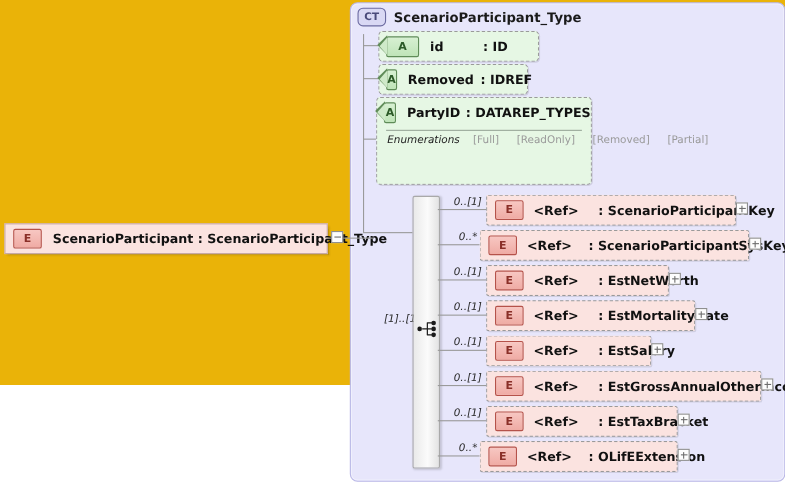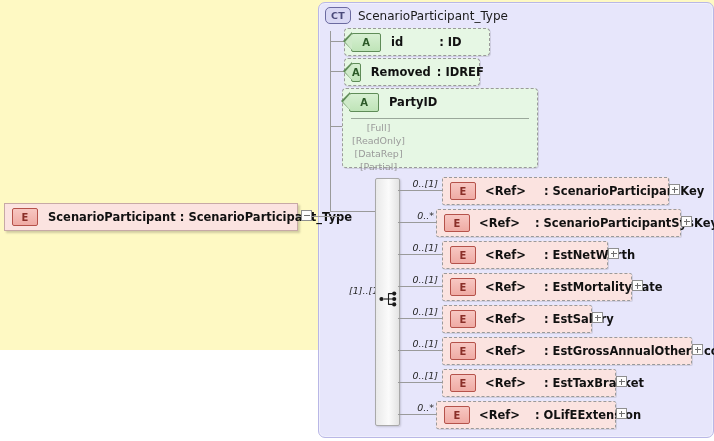--- a/index.html
+++ b/index.html
@@ -1,38 +1,38 @@
 <!DOCTYPE html>
 <html><head>
 <meta charset="utf-8">
 <style>
   html,body{margin:0;padding:0;background:#ffffff;}
   body{
     width:714px;height:441px;position:relative;overflow:hidden;
     font-family:"DejaVu Sans","Liberation Sans",sans-serif;
     -webkit-font-smoothing:antialiased;
   }
-  .canvas{position:absolute;left:0;top:0;width:714px;height:350px;background:#fef9c3;}
+  .canvas{position:absolute;left:0;top:0;width:714px;height:350px;background:#eab308;}
 
   
   .ct-box{
     position:absolute;left:318px;top:2px;width:394px;height:434px;
     background:#e7e6fb;border:1px solid #b9b7e6;border-radius:7px;
     box-shadow:0 0 0 1px rgba(255,255,255,.4) inset;
   }
   .ct-head{position:absolute;left:6px;top:4px;display:flex;align-items:center;gap:7px;}
   .badge{
     display:inline-flex;align-items:center;justify-content:center;
     font-size:9.5px;font-weight:bold;letter-spacing:.2px;
   }
   .badge-ct{
     width:24px;height:15px;border:1.4px solid #6b6aa0;border-radius:5px;
     background:#d9d8f4;color:#4a4a7a;
   }
-  .ct-title{font-size:12px;font-weight:normal;color:#1a1a1a;}
+  .ct-title{font-size:12px;font-weight:bold;color:#1a1a1a;}
 
   
   .attr{
     position:absolute;background:#e6f7e4;border:1px dashed #9a9a9a;border-radius:4px;
     box-shadow:1px 1px 0 rgba(0,0,0,.10);
   }
   .attr-inner{position:absolute;left:0;top:0;right:0;height:26px;display:flex;align-items:center;}
   .attr-tag{
     position:relative;margin-left:6px;width:28px;height:17px;
     background:linear-gradient(#d7f0d2,#bfe4b8);
@@ -49,21 +49,21 @@
     content:"";position:absolute;left:-7px;top:0px;
     width:0;height:0;border-top:8.5px solid transparent;border-bottom:8.5px solid transparent;
     border-right:7.5px solid #cfeac9;
   }
   .attr-name{margin-left:10px;font-size:11.5px;font-weight:bold;color:#111;white-space:nowrap;}
   .attr-type{font-size:11.5px;font-weight:bold;color:#111;white-space:nowrap;}
 
   .enum-rule{position:absolute;left:8px;right:8px;top:29px;height:1px;background:#9aa89a;}
   .enum-wrap{position:absolute;left:9px;top:33px;display:flex;gap:10px;}
   .enum-label{font-size:9.5px;font-style:italic;color:#222;width:68px;flex:none;}
-  .enum-list{display:flex;flex-direction:column;gap:2px;text-align:center;}
+  .enum-list{display:flex;flex-direction:row;gap:16px;}
   .enum-item{font-size:9.5px;color:#9a9a9a;line-height:11px;}
 
   
   .el-root{
     position:absolute;left:4px;top:203px;width:292px;height:26px;
     background:#fbe3e0;border:1px solid #c7a9a6;
     box-shadow:2px 2px 2px rgba(0,0,0,.18);
     display:flex;align-items:center;
   }
   .el-tag{
@@ -145,27 +145,29 @@
       <span class="attr-tag">A</span>
       <span class="attr-name">Removed</span>
       <span class="attr-type" style="margin-left:6px;">: IDREF</span>
     </div>
   </div>
 
   <div class="attr" style="left:342px;top:88px;width:194px;height:78px;">
     <div class="attr-inner">
       <span class="attr-tag">A</span>
       <span class="attr-name">PartyID</span>
+      <span class="attr-type" style="margin-left:5px;">: DATAREP_TYPES</span>
     </div>
     <div class="enum-rule"></div>
     <div class="enum-wrap">
+      <span class="enum-label">Enumerations</span>
       <span class="enum-list">
         <span class="enum-item">[Full]</span>
         <span class="enum-item">[ReadOnly]</span>
-        <span class="enum-item">[DataRep]</span>
+        <span class="enum-item">[Removed]</span>
         <span class="enum-item">[Partial]</span>
       </span>
     </div>
   </div>
 
   <div class="card" style="left:338px;top:285px;width:44px;">[1]..[1]</div>
   <div class="seq-bar"></div>
   <svg class="seq-icon" viewBox="0 0 20 18">
     <circle cx="2.5" cy="9" r="2.1" fill="#1a1a1a"></circle>
     <path d="M4.8 9 H9.5" stroke="#1a1a1a" stroke-width="1.1" fill="none"></path>

